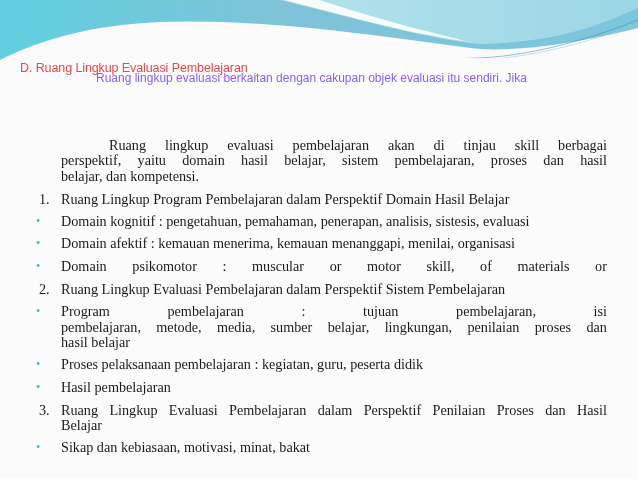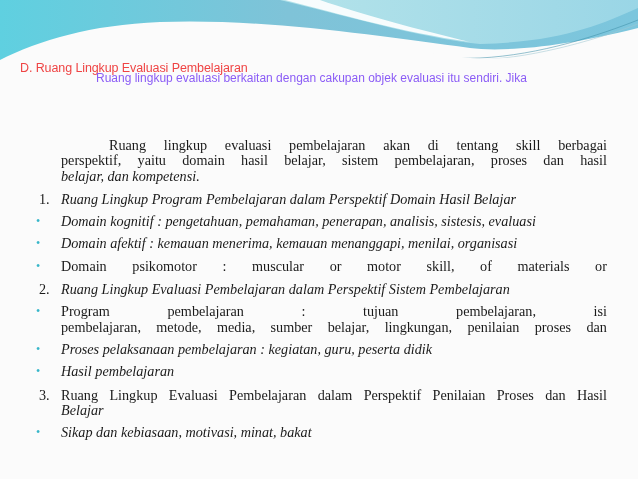--- a/index.html
+++ b/index.html
@@ -23,21 +23,21 @@
     font-size:12px; line-height:17.5px; color:#8b5cf6;
   }
   .intro .l { white-space:nowrap; display:block; }
   .intro .l1 { padding-left:64px; }
   .body {
     position:absolute; left:39px; top:138px; width:568px;
     font-size:14.2px; line-height:15.3px; color:#1a1a1a;
   }
   .para { padding-left:22px; text-align:justify; text-align-last:left; }
   .jline { display:flex; justify-content:space-between; white-space:nowrap; }
-  .nline { white-space:nowrap;font-style:italic; }
+  .nline { white-space:nowrap; }
   .heading { margin-top:8px; position:relative; padding-left:22px; }
   .heading .num { position:absolute; left:0; }
   .item { position:relative; padding-left:22px; margin-top:7px; }
   .bullet {
     position:absolute; left:-3px; top:0px; color:#37b6c9;
     font-size:12px; line-height:15px;
   }
 </style>
 </head>
 <body>
@@ -72,21 +72,21 @@
 
   <div class="body">
     <div class="para">
       <div class="jline" style="padding-left:48px;">
           <span>Ruang</span>
           <span>lingkup</span>
           <span>evaluasi</span>
           <span>pembelajaran</span>
           <span>akan</span>
           <span>di</span>
-          <span>tentang</span>
+          <span>tinjau</span>
           <span>skill</span>
           <span>berbagai</span>
         </div>
       <div class="jline">
           <span>perspektif,</span>
           <span>yaitu</span>
           <span>domain</span>
           <span>hasil</span>
           <span>belajar,</span>
           <span>sistem</span>
@@ -144,20 +144,21 @@
           <span>pembelajaran,</span>
           <span>metode,</span>
           <span>media,</span>
           <span>sumber</span>
           <span>belajar,</span>
           <span>lingkungan,</span>
           <span>penilaian</span>
           <span>proses</span>
           <span>dan</span>
         </div>
+      <div class="nline">hasil belajar</div>
     </div>
     <div class="item">
       <span class="bullet">•</span>
       <div class="nline">Proses pelaksanaan pembelajaran : kegiatan, guru, peserta didik</div>
     </div>
     <div class="item">
       <span class="bullet">•</span>
       <div class="nline">Hasil pembelajaran</div>
     </div>
 

